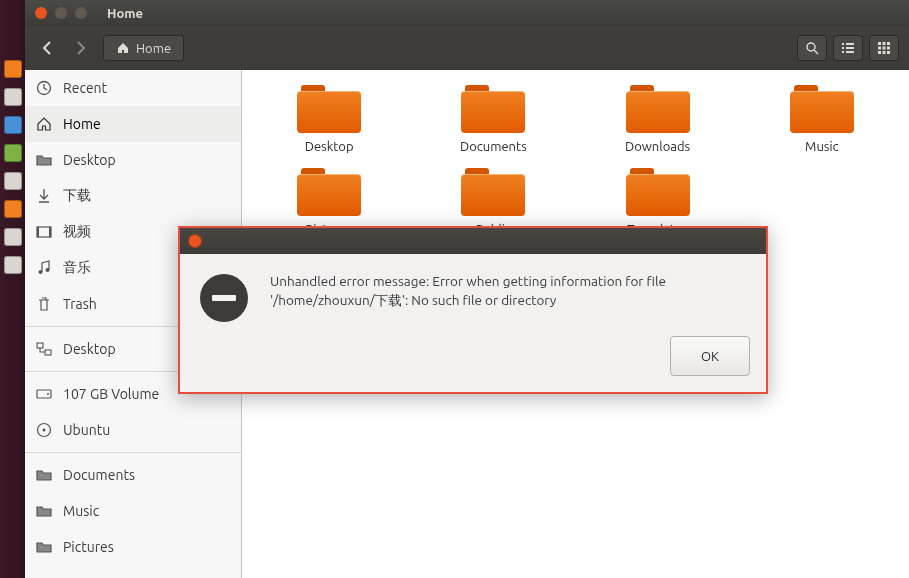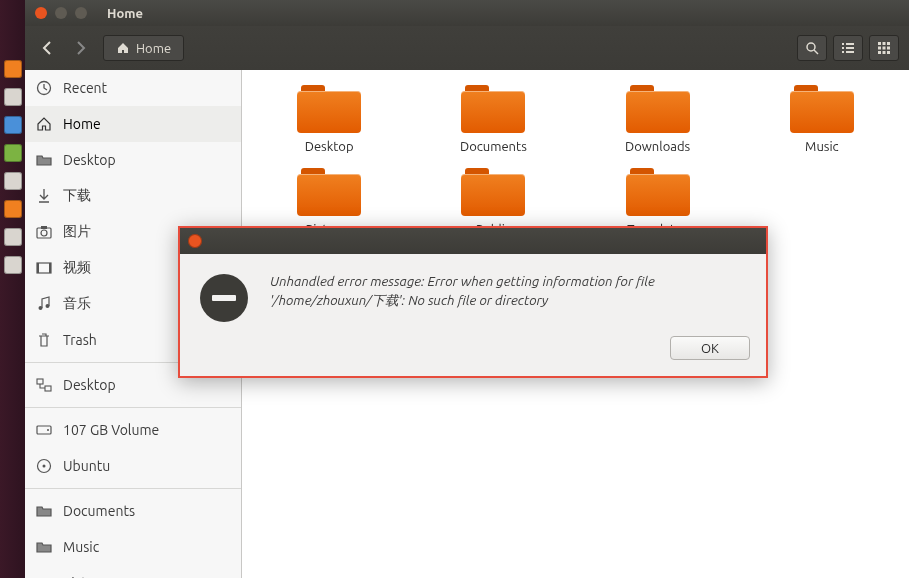--- a/index.html
+++ b/index.html
@@ -45,23 +45,23 @@
 
 
 .dialog { position: absolute; left: 178px; top: 226px; width: 590px; border: 2px solid #e74c3c; box-shadow: 0 4px 20px rgba(0,0,0,.3); background: #f2f1f0; }
 .dialog-titlebar { height: 26px; background: linear-gradient(#474641,#3c3b37); display: flex; align-items: center; padding: 0 8px; }
 .dialog-close { width: 14px; height: 14px; border-radius: 50%; background: #e95420; box-shadow: inset 0 0 0 1px rgba(0,0,0,.3); cursor: pointer; }
 .dialog-body { display: flex; padding: 18px 20px 14px 20px; gap: 22px; }
 .dlg-icon { width: 48px; height: 48px; border-radius: 50%; background: #3c3b37; display: flex; align-items: center; justify-content: center; flex-shrink: 0; margin-top: 2px; }
 .dlg-icon-bar { width: 24px; height: 6px; background: #f2f1f0; border-radius: 1px; }
 .dlg-text { flex: 1; }
 .dlg-heading { font-weight: bold; font-size: 15px; color: #2c2c2c; line-height: 1.35; margin-bottom: 8px; }
-.dlg-msg { font-size: 13.5px; color: #3c3c3c; line-height: 1.4; font-style: italic; }
+.dlg-msg { font-size: 13.5px; color: #3c3c3c; line-height: 1.4; }
 .dialog-actions { display: flex; justify-content: flex-end; padding: 0 16px 16px 16px; }
-.ok-btn { background: linear-gradient(#fafaf9,#e8e7e5); border: 1px solid #b2b0ac; border-radius: 4px; padding: 4px 30px; font-size: 13px; cursor: pointer; color: #2c2c2c; }
+.ok-btn { background: linear-gradient(#fafaf9,#e8e7e5); border: 1px solid #b2b0ac; border-radius: 4px; padding: 12px 30px; font-size: 13px; cursor: pointer; color: #2c2c2c; }
 
 svg { display: block; }
 </style>
 </head>
 <body>
 
 <div class="launcher">
   <div class="launcher-icon orange"></div>
   <div class="launcher-icon"></div>
   <div class="launcher-icon blue"></div>
@@ -162,30 +162,20 @@
   <div class="sb-item">
     <span class="icon">
       <svg width="14" height="16" viewBox="0 0 14 16">
           <path d="M7 1 V10 M3 7 L7 11 L11 7 M2 14 H12" stroke="#555" stroke-width="1.3" fill="none"></path>
         </svg>
     </span>
     <span>下载</span>
   </div>
   <div class="sb-item">
     <span class="icon">
-      <svg width="16" height="14" viewBox="0 0 16 14">
-          <rect x="1" y="3" width="14" height="10" rx="1" stroke="#555" stroke-width="1.2" fill="none"></rect>
-          <circle cx="8" cy="8" r="3" stroke="#555" stroke-width="1.2" fill="none"></circle>
-          <rect x="5" y="1" width="6" height="3" fill="#555"></rect>
-        </svg>
-    </span>
-    <span>图片</span>
-  </div>
-  <div class="sb-item">
-    <span class="icon">
       <svg width="16" height="12" viewBox="0 0 16 12">
           <rect x="1" y="1" width="14" height="10" stroke="#555" stroke-width="1.2" fill="none"></rect>
           <rect x="1" y="1" width="2" height="10" fill="#555"></rect>
           <rect x="13" y="1" width="2" height="10" fill="#555"></rect>
         </svg>
     </span>
     <span>视频</span>
   </div>
   <div class="sb-item">
     <span class="icon">

